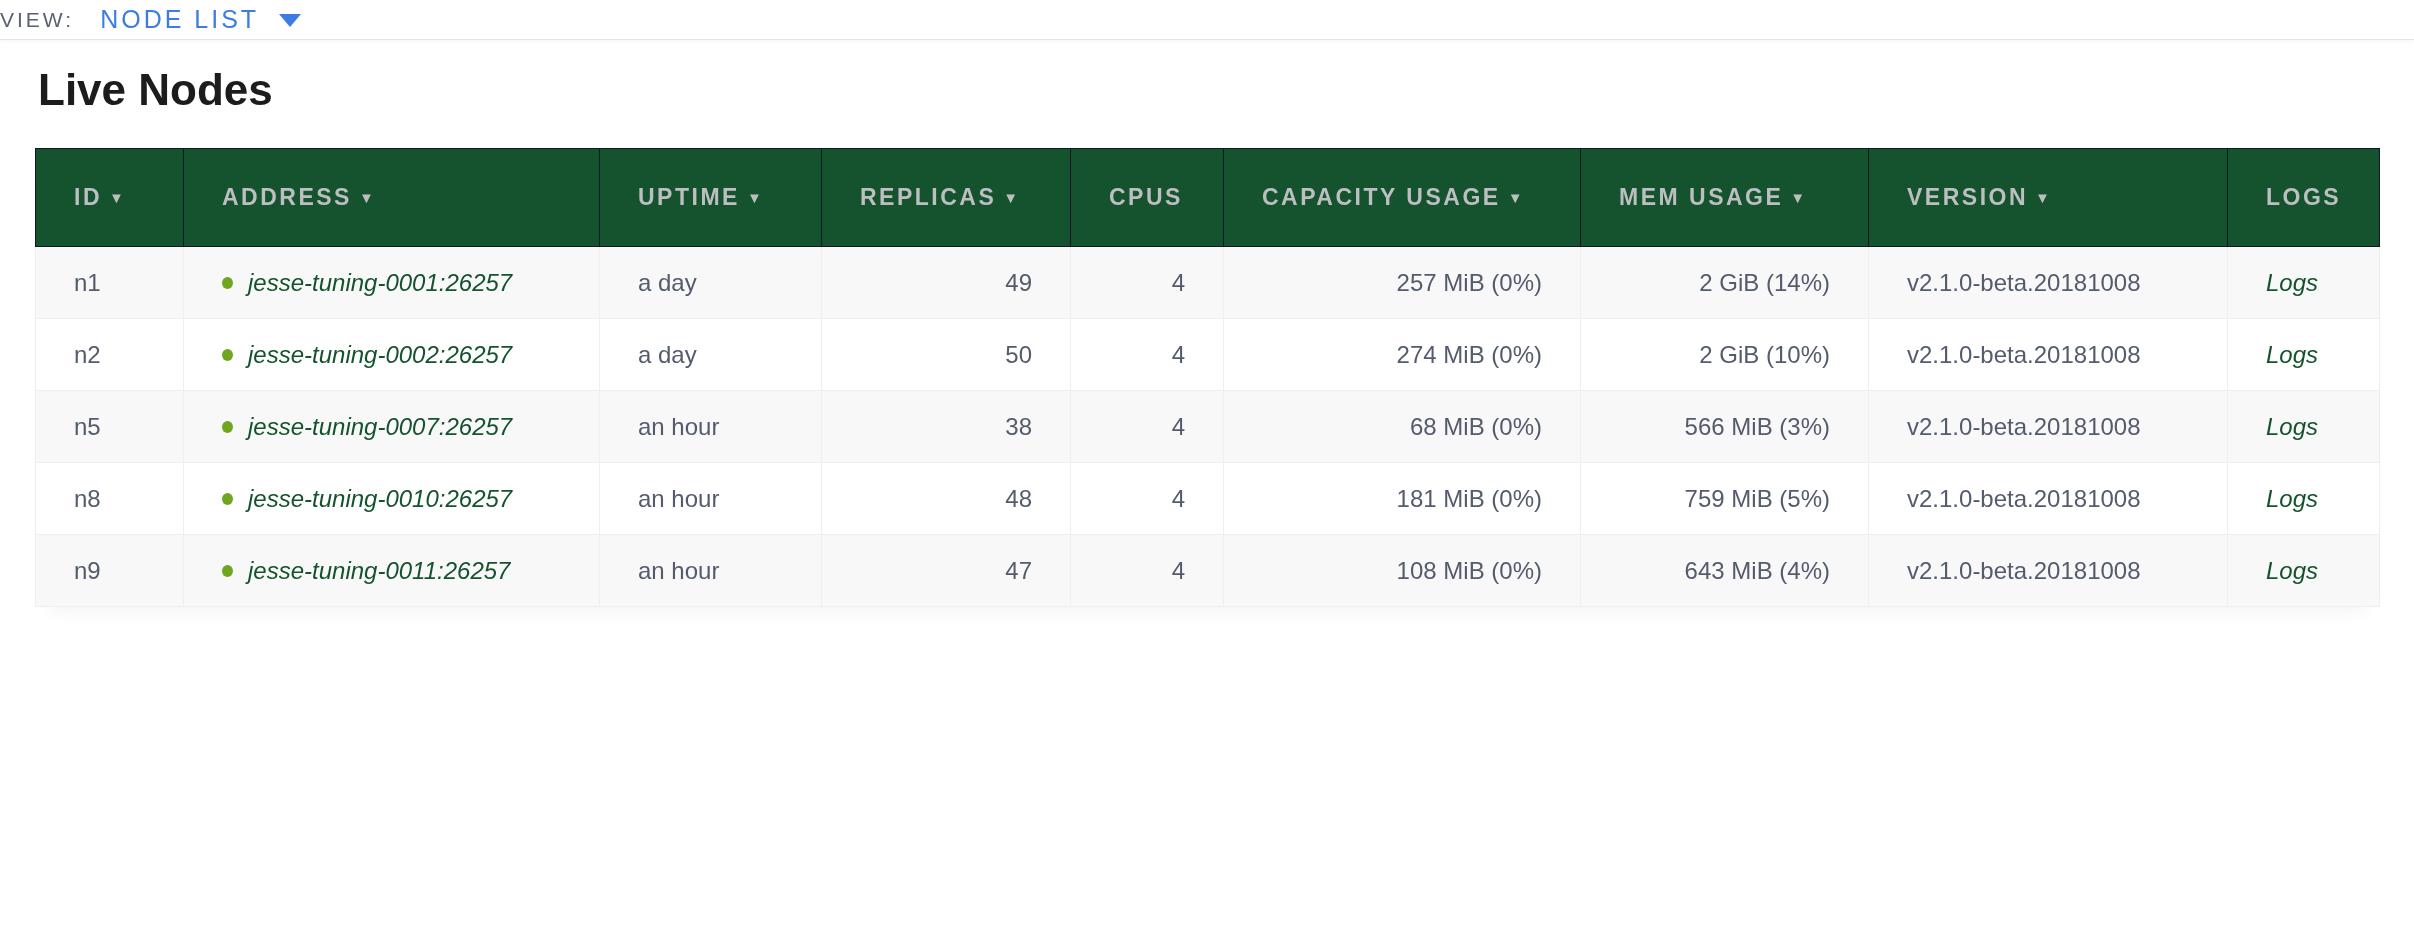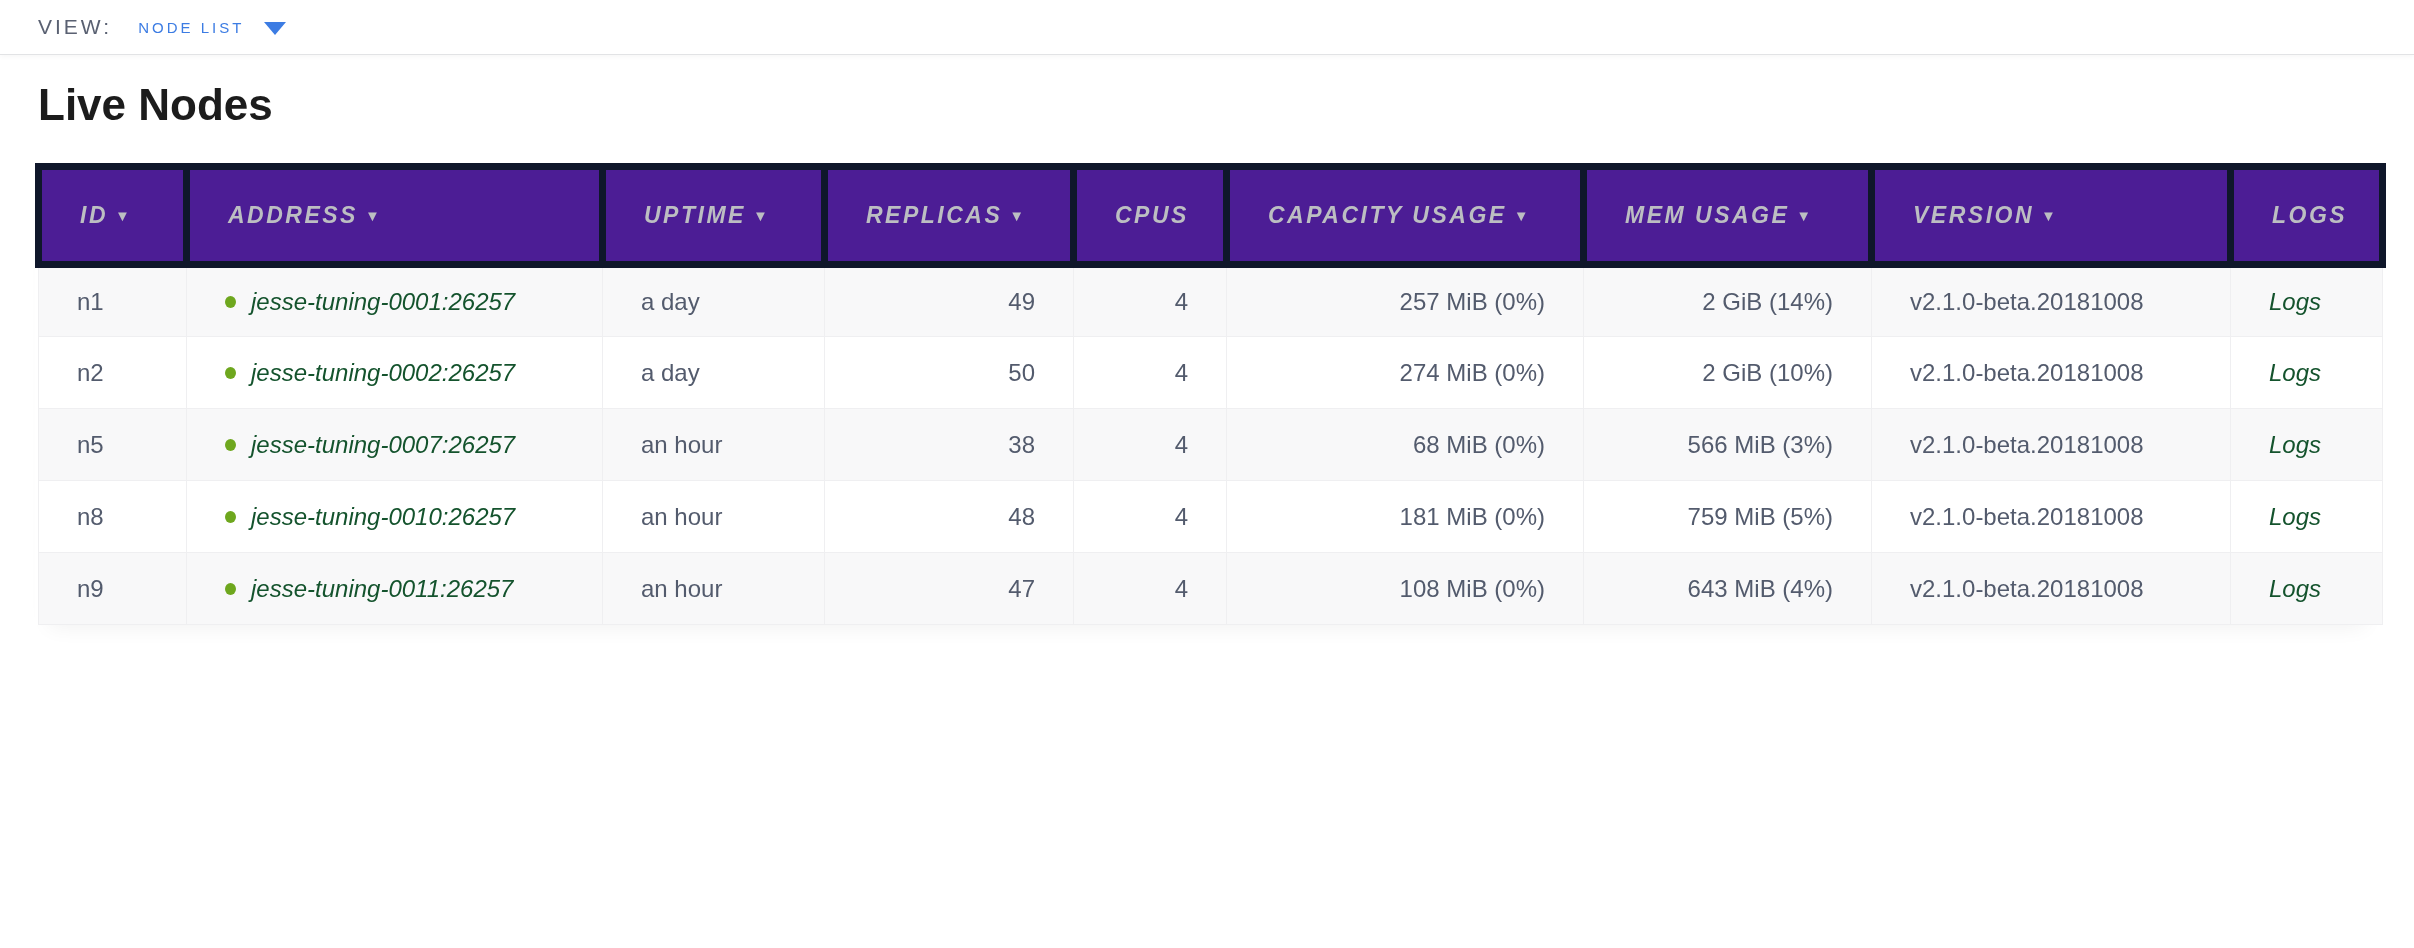--- a/index.html
+++ b/index.html
@@ -5,41 +5,40 @@
   * { box-sizing: border-box; margin: 0; padding: 0; }
   html, body { width: 2414px; height: 948px; overflow: hidden; }
   body {
     background: #ffffff;
     font-family: "Liberation Sans", sans-serif;
     color: #535b6d;
   }
 
   
   .view-bar {
-    height: 55px;
+    height: 40px;
     display: flex;
     align-items: center;
-    padding-left: 38px;
     background: #ffffff;
     border-bottom: 1px solid #e2e3e5;
     box-shadow: 0 2px 5px rgba(0,0,0,0.035);
   }
   .view-label {
     font-size: 21px;
     letter-spacing: 3px;
     color: #5a6172;
   }
   .view-dropdown {
     display: flex;
     align-items: center;
     margin-left: 26px;
     cursor: pointer;
   }
   .view-selected {
-    font-size: 15px;
+    font-size: 25px;
     letter-spacing: 3px;
     color: #3c7ce3;
     text-align: right;
   }
   .caret-down {
     width: 0; height: 0;
     border-left: 11px solid transparent;
     border-right: 11px solid transparent;
     border-top: 13px solid #3c7ce3;
     margin-left: 20px;
@@ -69,25 +68,24 @@
   }
   table.nodes th {
     height: 98px;
     vertical-align: middle;
     text-align: left;
     padding: 0 20px 0 38px;
     font-size: 23px;
     font-weight: 700;
     letter-spacing: 2.5px;
     color: #bcbec2;
-    background: #4c1d95;
-    border: 7px solid #0f172a;
+    background: #14532d;
+    border: 1px solid #0f172a;
     white-space: nowrap;
     overflow: hidden;
-    font-style: italic;
   }
   th.sortable { cursor: pointer; }
   .sort-icon {
     font-size: 15px;
     margin-left: 7px;
     position: relative;
     top: -2px;
     letter-spacing: 0;
   }
   table.nodes td {

